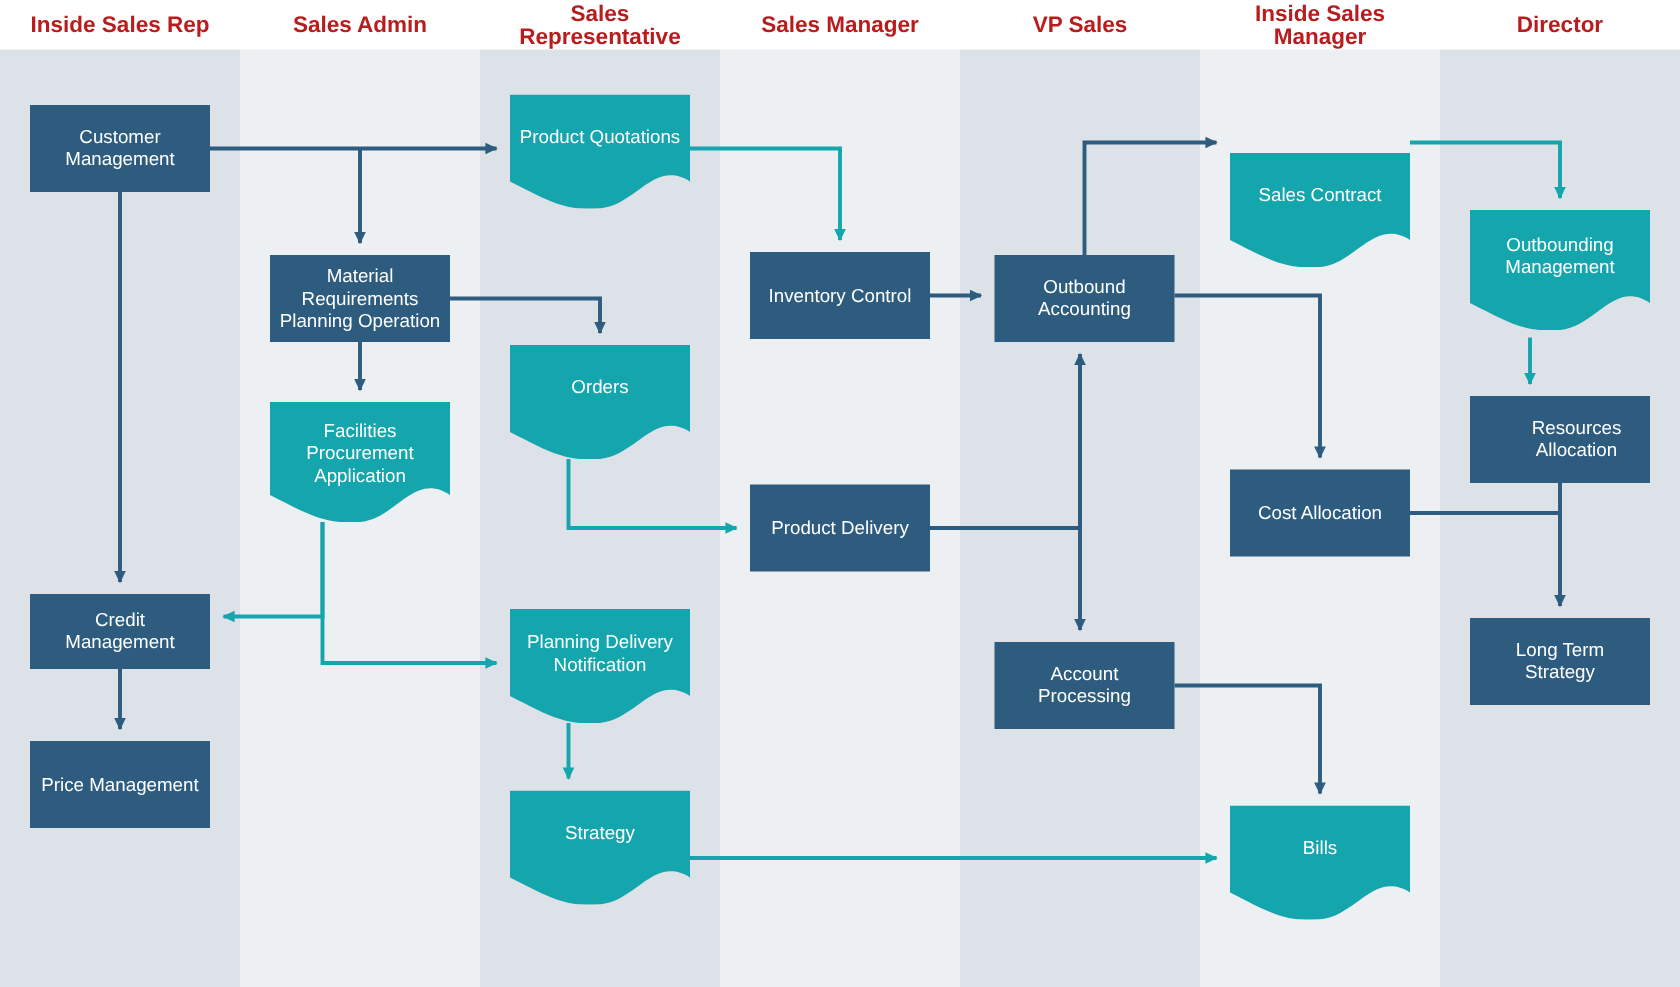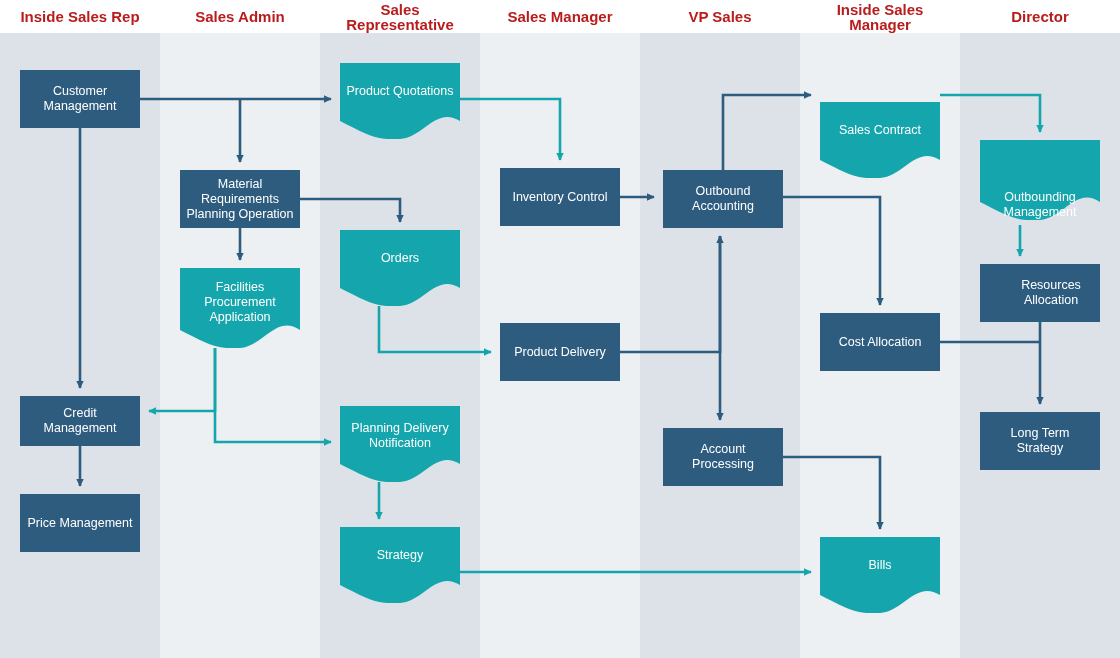--- a/index.html
+++ b/index.html
@@ -187,21 +187,21 @@
     <span class="lbl">Cost Allocation</span>
     </div>
 
   <div class="node doc" style="left:820px;top:537px;width:120px;height:76px;">
     <svg class="wavebg" viewBox="0 0 120 76" preserveAspectRatio="none">
       <path d="M0,0 H120 V58 C96,43 84,74 60,76 C36,78 24,70 0,58 Z" fill="#14a6ac"></path>
       </svg>
     <span class="lbl" style="margin-top:-20px;text-align:right;">Bills</span>
     </div>
 
-  <div class="node doc" style="left:980px;top:140px;width:120px;height:80px;align-items:flex-end;">
+  <div class="node doc" style="left:980px;top:140px;width:120px;height:80px;">
     <svg class="wavebg" viewBox="0 0 120 80" preserveAspectRatio="none">
       <path d="M0,0 H120 V62 C96,46 84,78 60,80 C36,82 24,74 0,62 Z" fill="#14a6ac"></path>
       </svg>
     <span class="lbl" style="margin-top:-18px;">Outbounding Management</span>
     </div>
 
   <div class="node proc" style="left:980px;top:264px;width:120px;height:58px;padding-left:22px;">
     <span class="lbl">Resources Allocation</span>
     </div>
 

